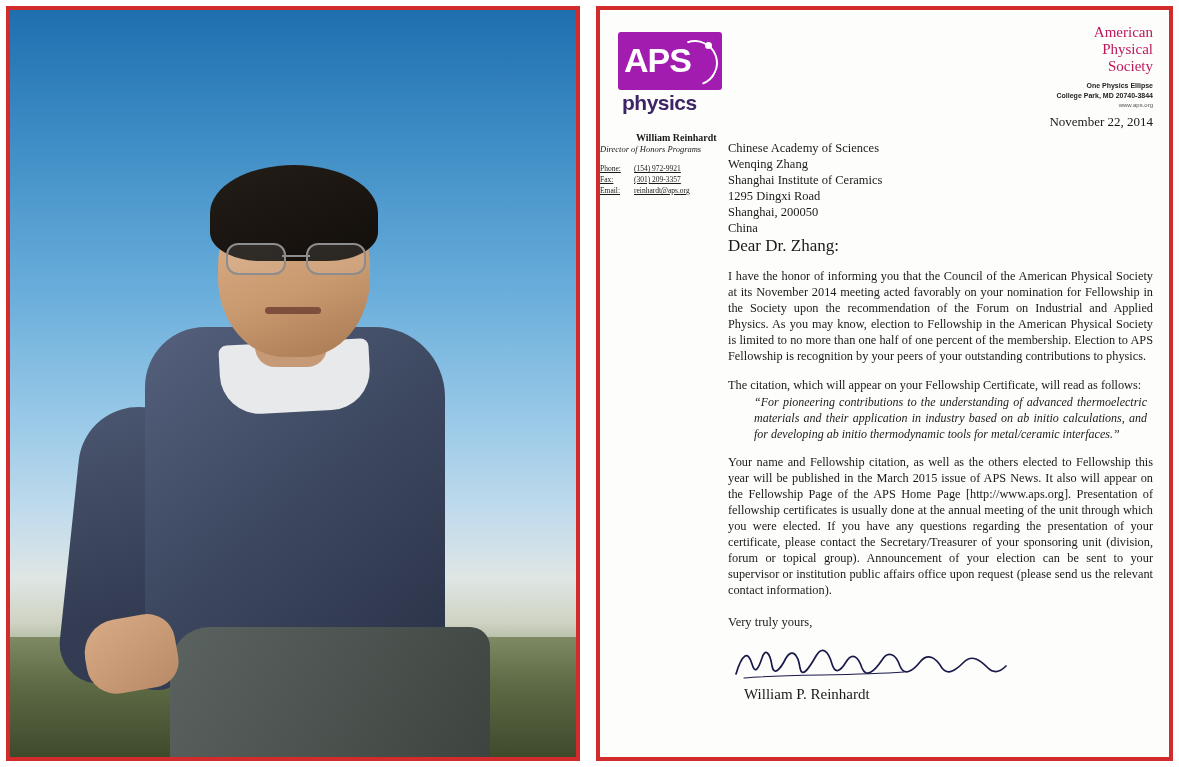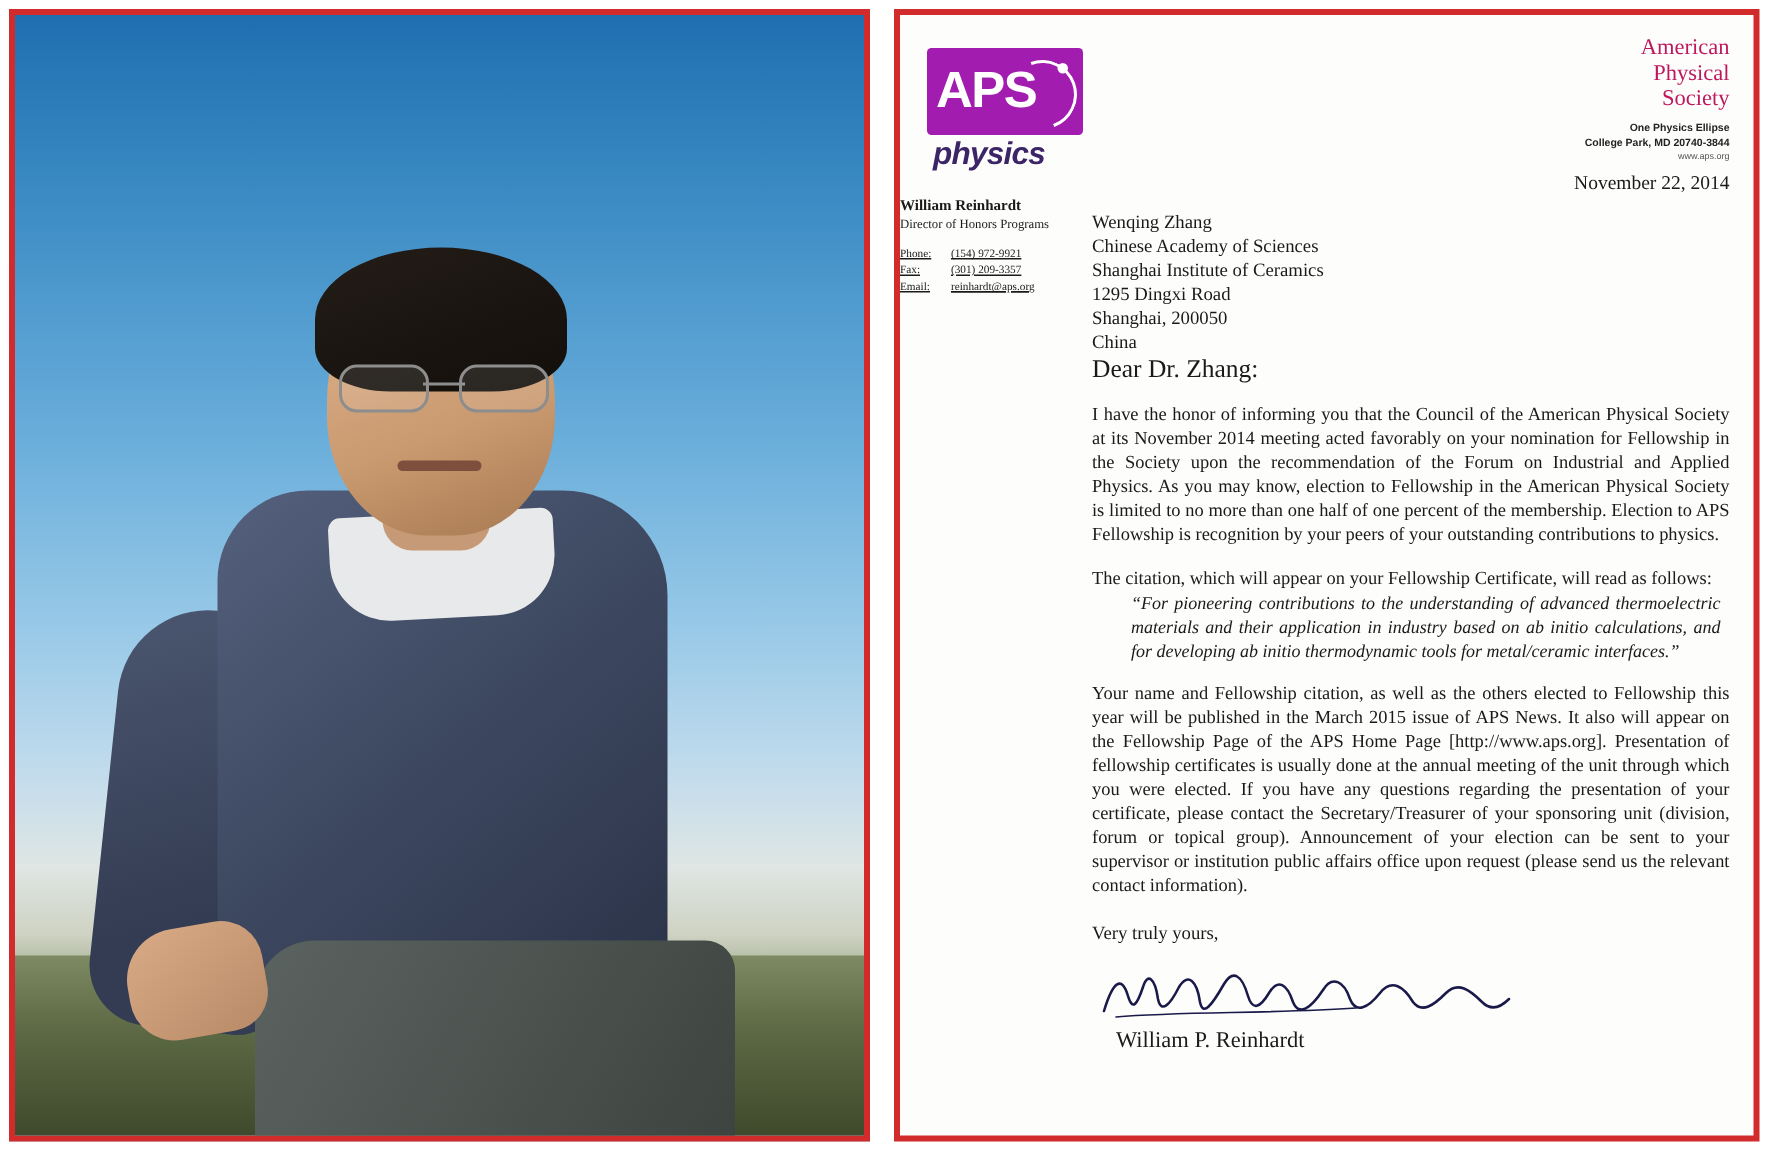--- a/index.html
+++ b/index.html
@@ -244,21 +244,20 @@
     border-radius: 50%;
   }
   .aps-physics {
     color: #3b2566;
     font-family: "Liberation Sans", sans-serif;
     font-weight: bold;
     font-size: 21px;
     letter-spacing: -0.5px;
     margin-top: 1px;
     padding-left: 4px;
-    font-style: italic;
   }
   .org-block {
     position: absolute;
     right: 0;
     top: 6px;
     text-align: right;
     line-height: 1.12;
   }
   .org-name {
     font-family: "Liberation Serif", serif;
@@ -282,23 +281,25 @@
   .sender {
     position: absolute;
     left: 0;
     top: 122px;
     width: 190px;
     line-height: 1.2;
   }
   .sender-name {
     font-size: 10px;
     font-weight: bold;
+    margin-left: 36px;
   }
   .sender-title {
     font-size: 8.5px;
+    font-style: italic;
   }
   .sender-contacts {
     margin-top: 10px;
     font-size: 7.5px;
     line-height: 1.45;
     text-decoration: underline;
   }
   .sender-contacts .row {
     display: flex;
   }
@@ -429,22 +430,22 @@
             <span class="k">Email:</span>
             <span class="v contact-email">reinhardt@aps.org</span>
           </div>
         </div>
       </div>
 
       <div class="date">November 22, 2014</div>
 
       <div class="body-col">
         <div class="recipient">
+          <div>Chinese Academy of Sciences</div>
           <div>Wenqing Zhang</div>
-          <div>Chinese Academy of Sciences</div>
           <div>Shanghai Institute of Ceramics</div>
           <div>1295 Dingxi Road</div>
           <div>Shanghai, 200050</div>
           <div>China</div>
         </div>
 
         <div class="salutation">Dear Dr. Zhang:</div>
 
         <div class="para">I have the honor of informing you that the Council of the American Physical Society at its November 2014 meeting acted favorably on your nomination for Fellowship in the Society upon the recommendation of the Forum on Industrial and Applied Physics. As you may know, election to Fellowship in the American Physical Society is limited to no more than one half of one percent of the membership. Election to APS Fellowship is recognition by your peers of your outstanding contributions to physics.</div>
         <div class="para">The citation, which will appear on your Fellowship Certificate, will read as follows:</div>

